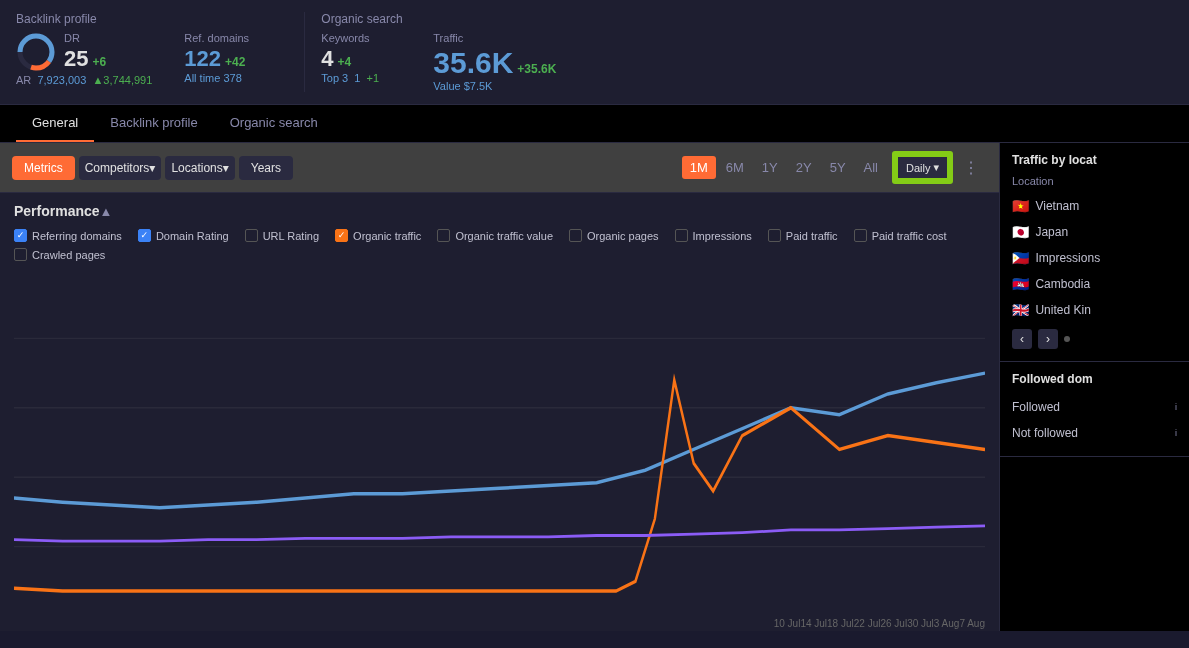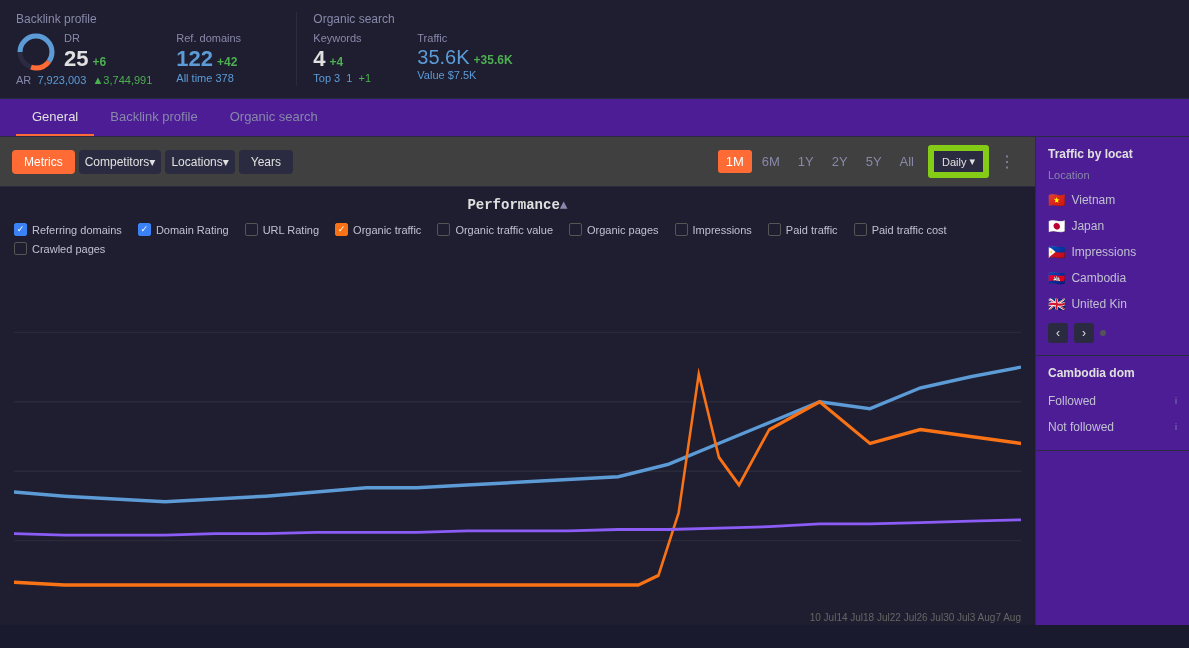--- a/index.html
+++ b/index.html
@@ -80,37 +80,37 @@
       display: flex;
       flex-direction: column;
     }
     .backlink-title {
       font-size: 12px;
       color: #8888aa;
       margin-bottom: 6px;
     }
     .backlink-metrics {
       display: flex;
-      gap: 0;
+      gap: 8px;
     }
 
     
     .traffic-value {
-      font-size: 20px;
-      font-weight: 400;
+      font-size: 30px;
+      font-weight: 700;
       color: #5c9bd6;
     }
     .traffic-delta {
       font-size: 12px;
       color: #4caf50;
     }
 
     
     .nav-tabs {
-      background: #4c1d95;
+      background: #000000;
       display: flex;
       padding: 0 16px;
       border-bottom: 1px solid #2a2a40;
     }
     .nav-tab {
       padding: 10px 16px;
       font-size: 13px;
       color: #8888aa;
       cursor: pointer;
       border-bottom: 2px solid transparent;
@@ -207,23 +207,22 @@
       border: none;
       color: #8888aa;
       cursor: pointer;
       font-size: 16px;
     }
 
     
     .performance-header {
       display: flex;
       align-items: center;
-      justify-content: center;
+      justify-content: flex-start;
       padding: 10px 14px 6px;
-      font-family: Liberation Mono, monospace;
     }
     .performance-title {
       font-size: 14px;
       font-weight: 600;
       color: #e0e0e0;
     }
 
     
     .checkboxes-row {
       display: flex;
@@ -281,22 +280,22 @@
     .x-labels {
       display: flex;
       justify-content: flex-end;
       padding: 2px 14px;
       font-size: 10px;
       color: #666;
     }
 
     
     .right-panel {
-      width: 154px;
-      background: #4c1d95;
+      width: 190px;
+      background: #000000;
       border-left: 1px solid #2a2a40;
       display: flex;
       flex-direction: column;
       overflow-y: auto;
     }
     .right-panel-section {
       padding: 10px 12px;
       border-bottom: 1px solid #2a2a40;
     }
     .right-panel-title {
@@ -583,21 +582,21 @@
       </div>
 
       <div class="pagination-row">
         <button class="page-arrow">‹</button>
         <button class="page-arrow">›</button>
         <div class="page-dot"></div>
       </div>
     </div>
 
     <div class="right-panel-section">
-      <div class="right-panel-title">Cambodia dom</div>
+      <div class="right-panel-title">Followed dom</div>
       <div class="ref-domain-item">
         <span>Followed</span>
         <sup style="color:#8888aa; font-size:9px">i</sup>
       </div>
       <div class="ref-domain-item">
         <span>Not followed</span>
         <sup style="color:#8888aa; font-size:9px">i</sup>
       </div>
     </div>
   </div>

